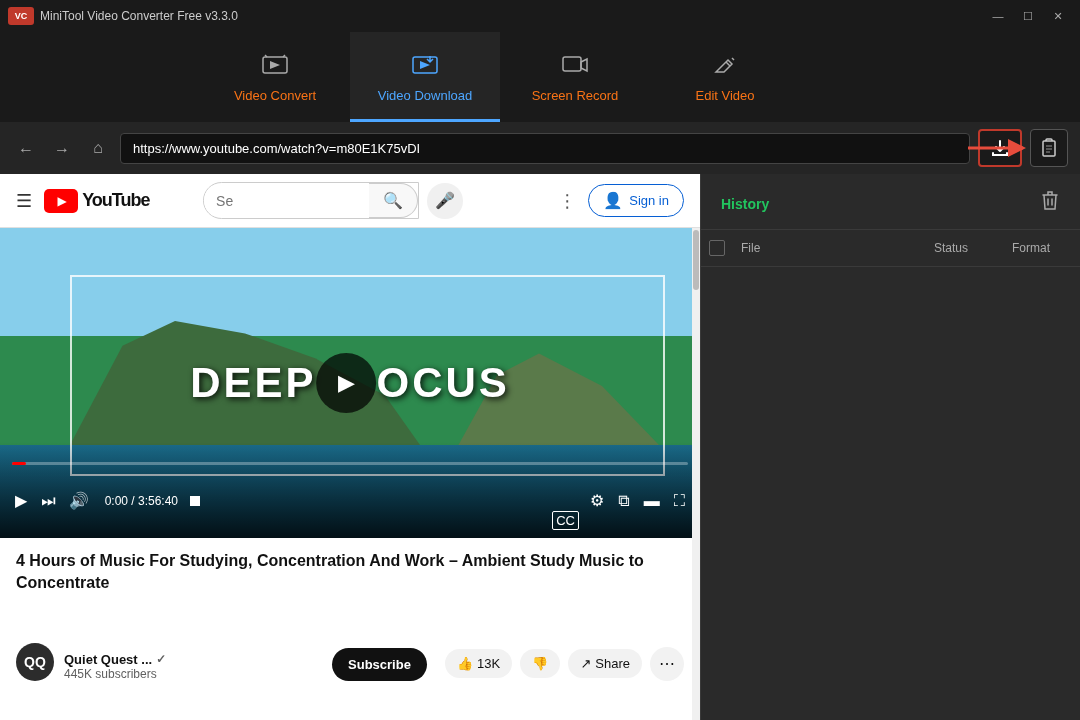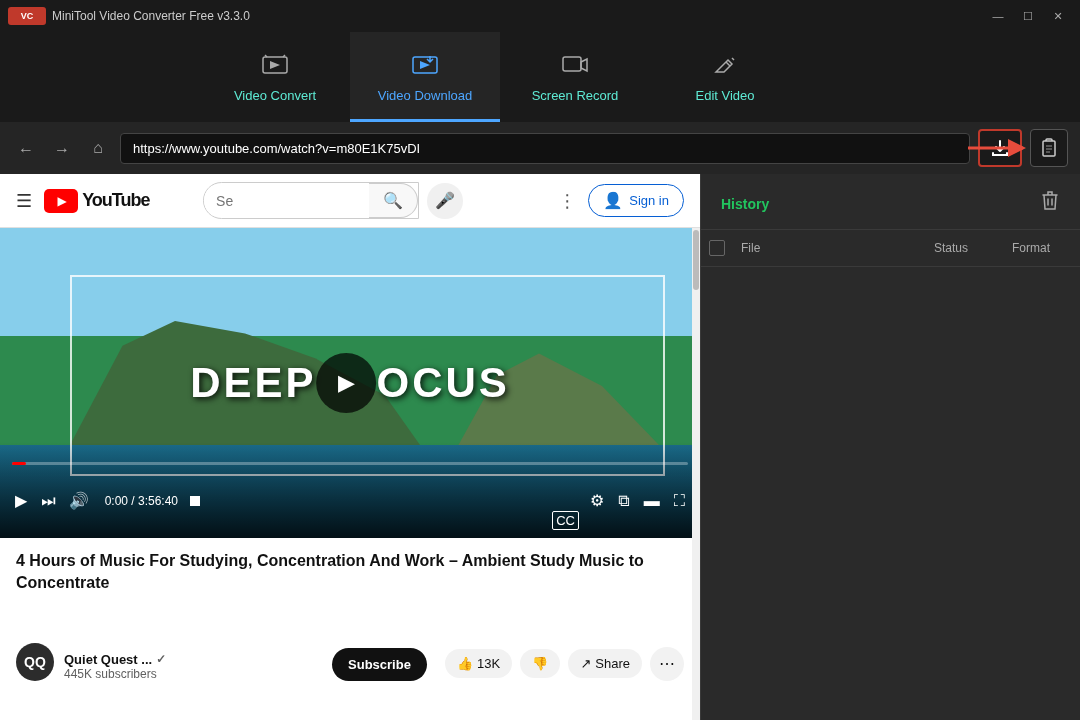--- a/index.html
+++ b/index.html
@@ -15,21 +15,21 @@
     
     #titlebar {
       background: #1a1a1a;
       height: 32px;
       display: flex;
       align-items: center;
       padding: 0 8px;
       user-select: none;
     }
     #titlebar .app-logo {
-      width: 38px;
+      width: 26px;
       height: 18px;
       background: #c0392b;
       border-radius: 3px;
       display: flex;
       align-items: center;
       justify-content: center;
       font-size: 10px;
       font-weight: bold;
       color: white;
       margin-right: 6px;
@@ -65,21 +65,21 @@
       justify-content: flex-start;
       padding-left: 200px;
     }
     .nav-tab {
       display: flex;
       flex-direction: column;
       align-items: center;
       justify-content: center;
       width: 150px;
       cursor: pointer;
-      color: #5eead4;
+      color: #f97316;
       font-size: 13px;
       gap: 6px;
       border-bottom: 3px solid transparent;
       padding-top: 6px;
     }
     .nav-tab.active {
       color: #4da6ff;
       background: #252525;
       border-bottom: 3px solid #4da6ff;
     }

